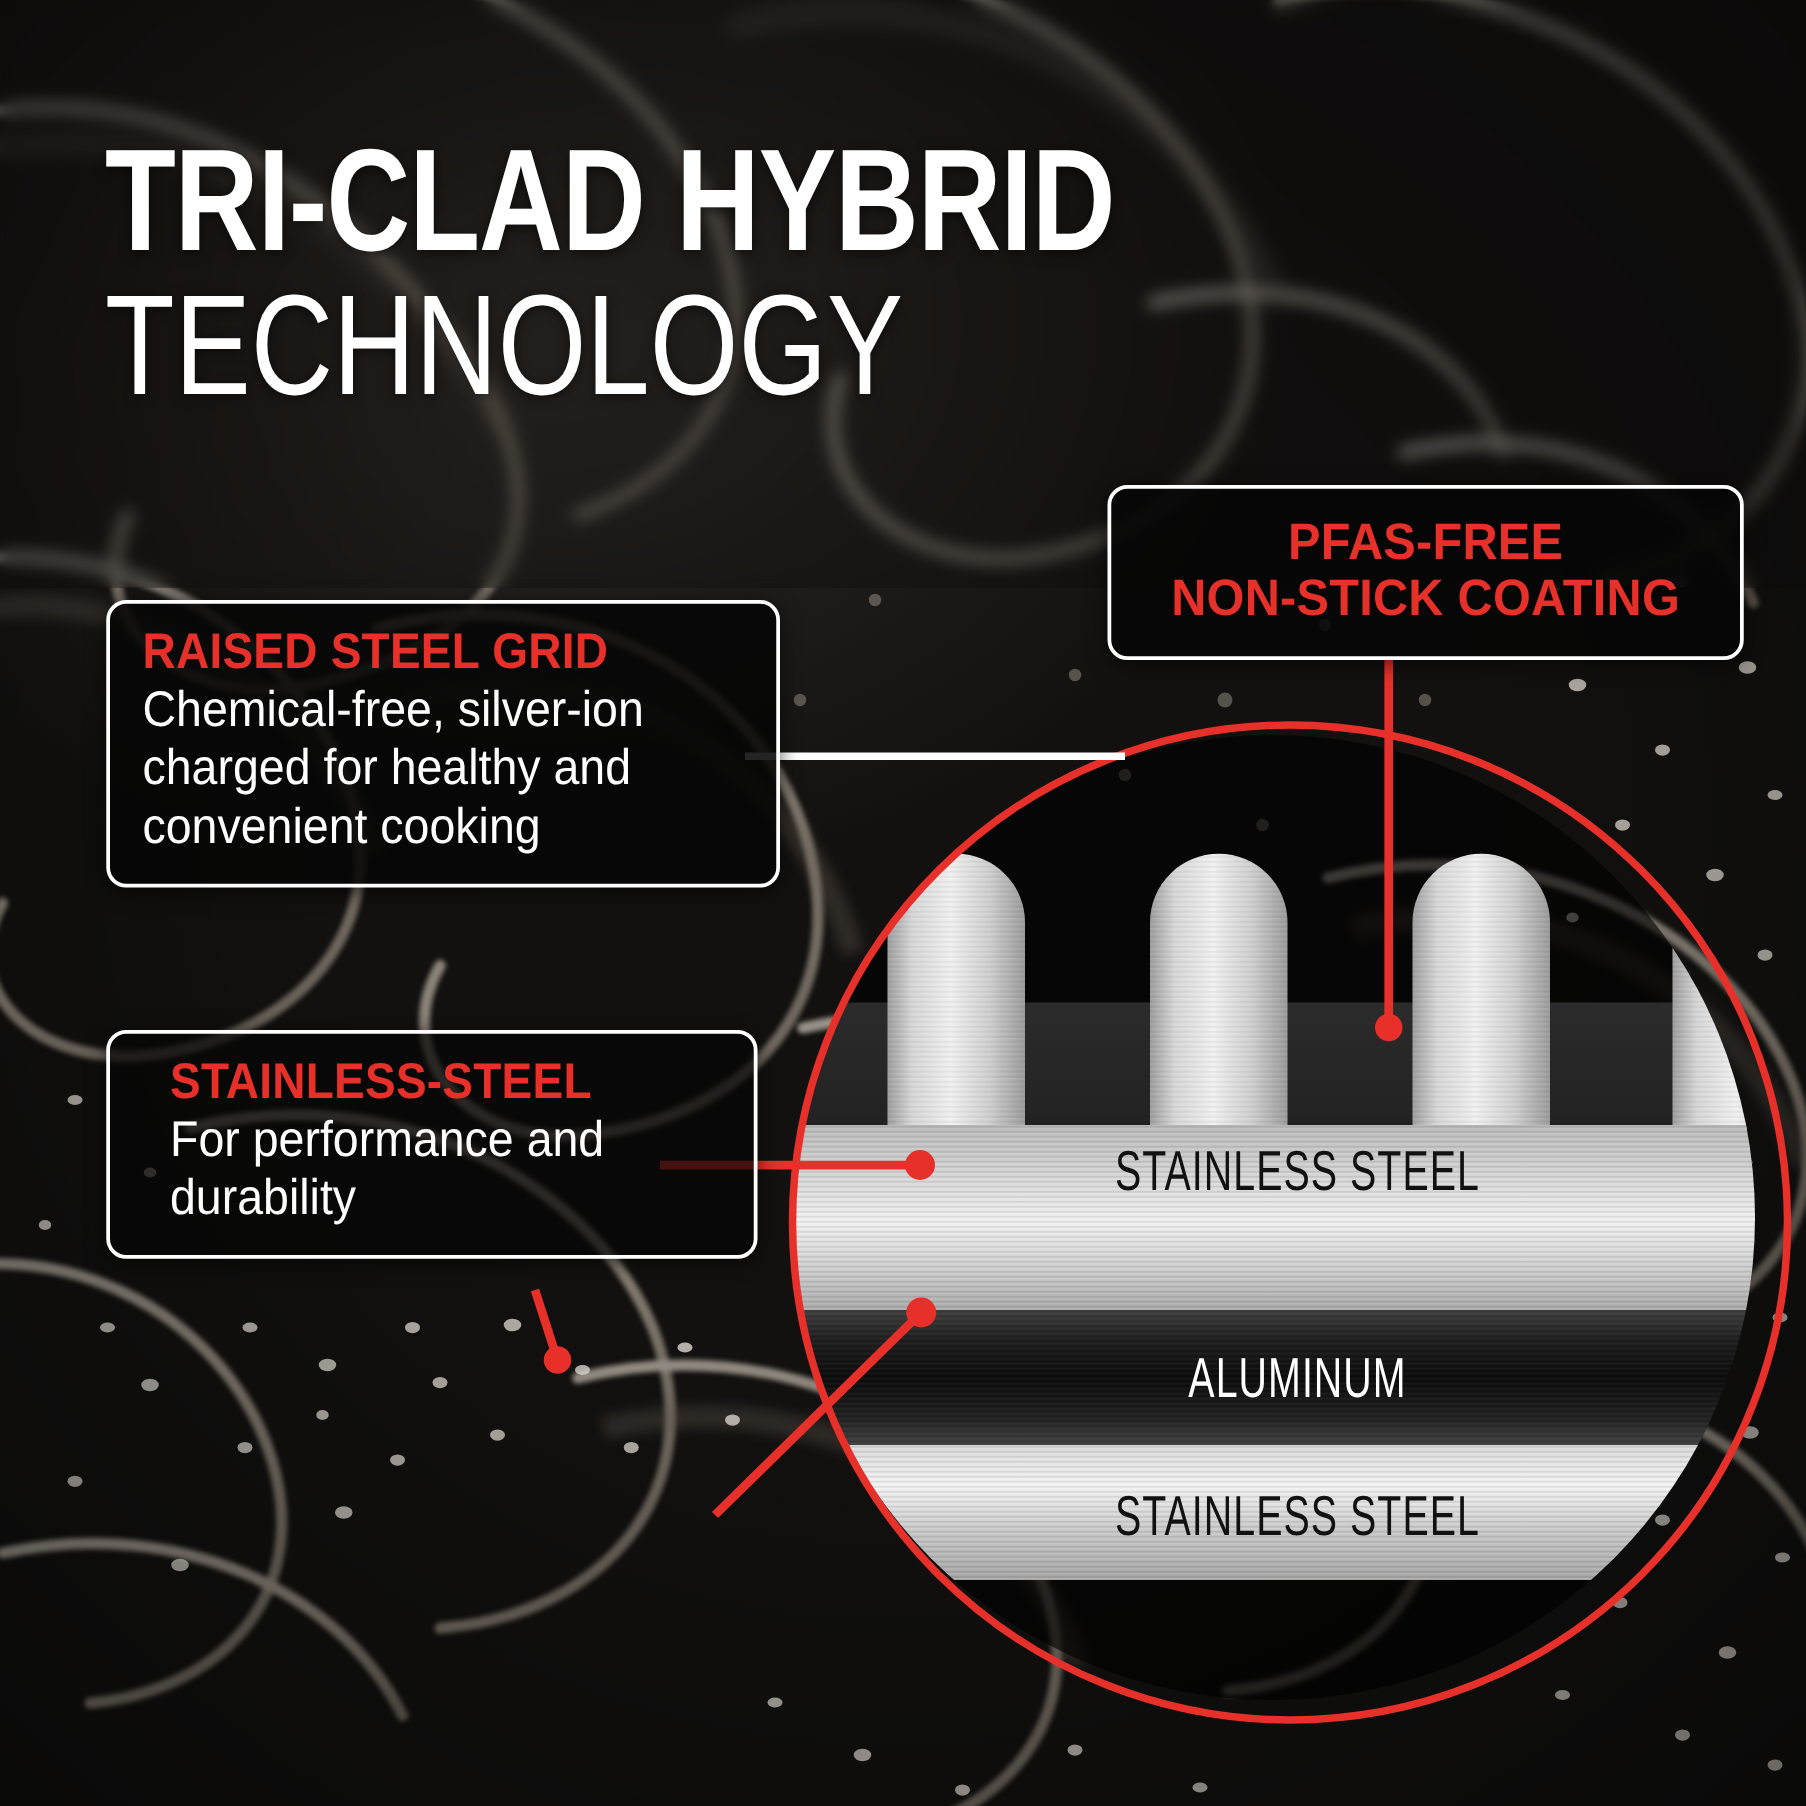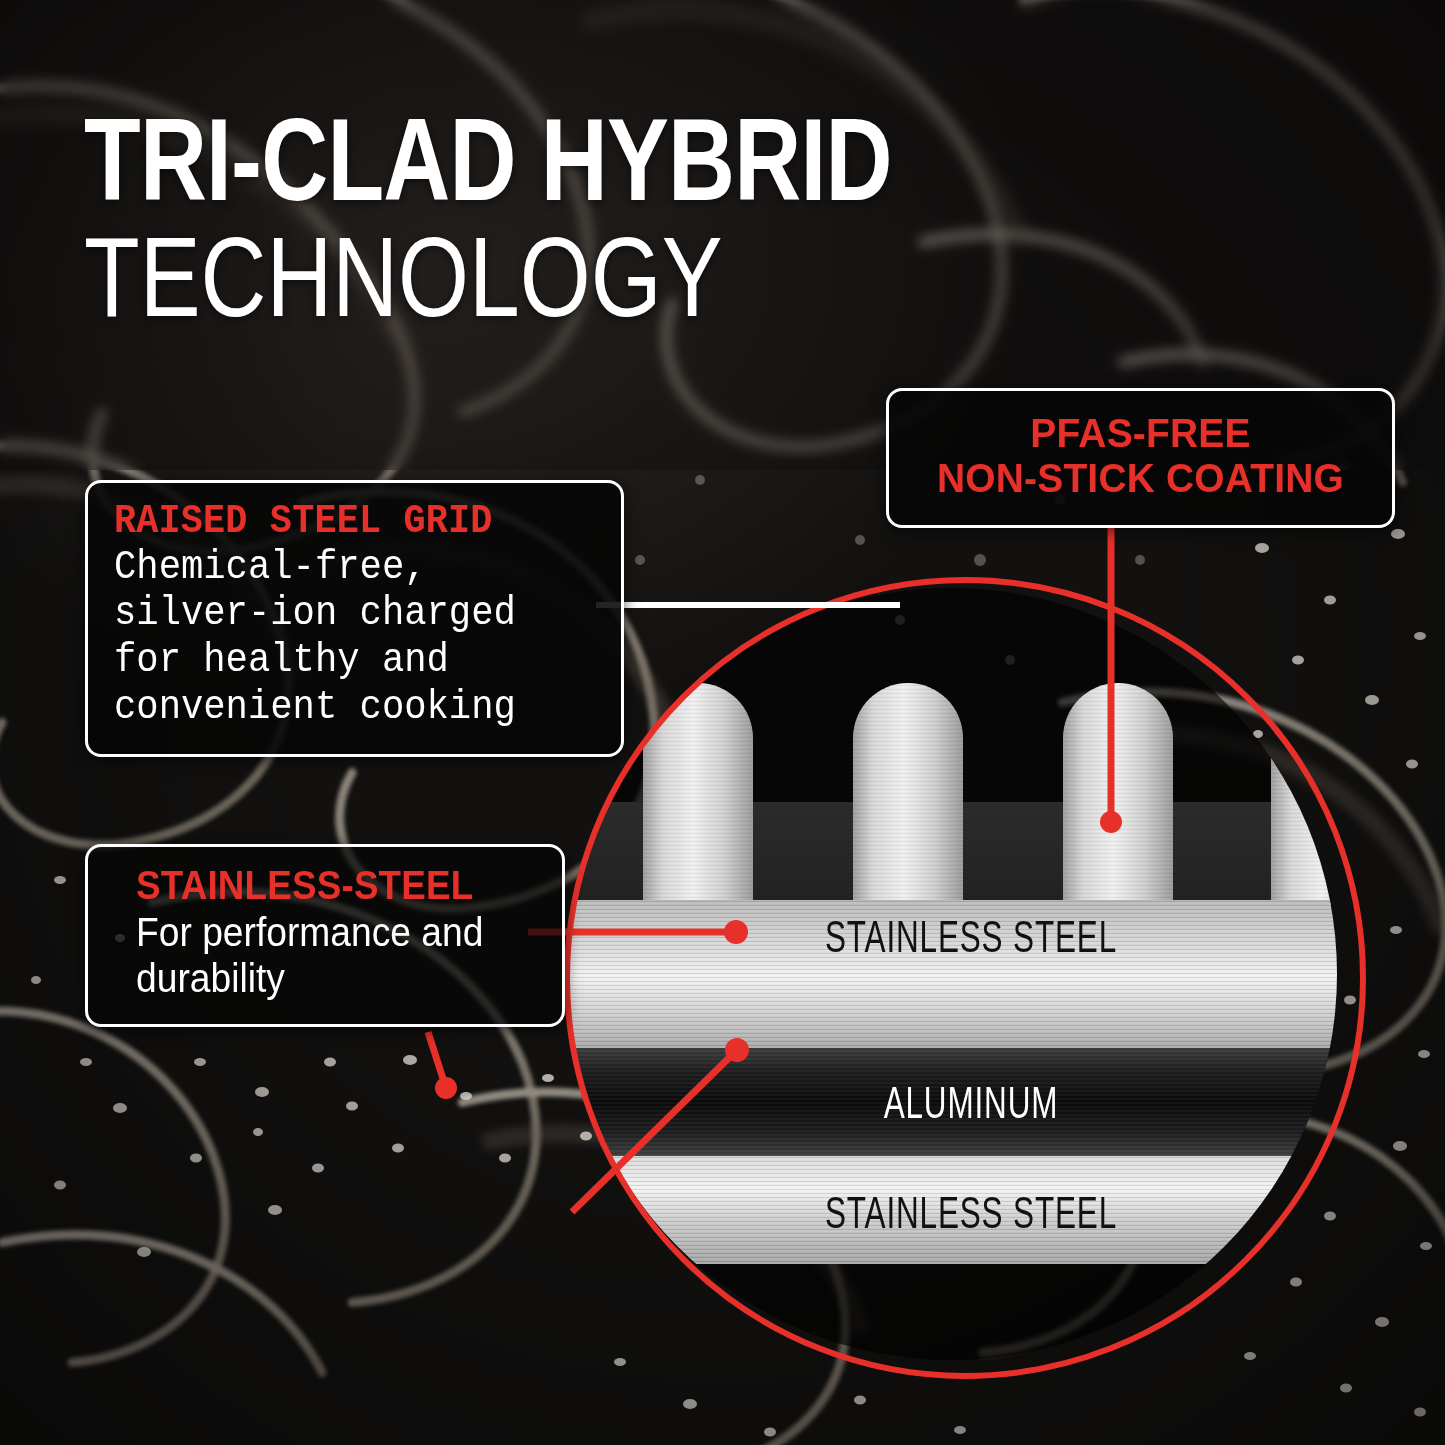--- a/index.html
+++ b/index.html
@@ -31,21 +31,21 @@
   .h-line1{
     color:#fff;font-weight:700;font-size:116px;line-height:.98;
     letter-spacing:-1px;transform:scaleX(.80);transform-origin:left center;
     white-space:nowrap;text-shadow:0 2px 10px rgba(0,0,0,.55);}
   .h-line2{
     color:#fff;font-weight:400;font-size:114px;line-height:1.0;
     letter-spacing:0px;transform:scaleX(.80);transform-origin:left center;
     white-space:nowrap;margin-top:2px;text-shadow:0 2px 10px rgba(0,0,0,.55);}
 
   
-  #diagram{position:absolute;left:565px;top:570px;width:812px;height:824px;z-index:20;}
+  #diagram{position:absolute;left:632px;top:570px;width:812px;height:824px;z-index:20;}
   #diagram svg{display:block;width:100%;height:100%;overflow:visible;}
   .layer-label{
     font-family:"Liberation Sans", sans-serif;font-weight:400;
     letter-spacing:1.2px;}
 
   
   #leaders{position:absolute;inset:0;z-index:30;pointer-events:none;}
   #leaders svg{display:block;width:1445px;height:1445px;overflow:visible;}
 
   
@@ -58,25 +58,25 @@
   .callout.translucent{background:rgba(6,6,6,.72);}
   .c-title{
     color:#e8302a;font-weight:700;font-size:40px;line-height:1.04;
     letter-spacing:.2px;transform:scaleX(.92);transform-origin:left center;
     white-space:nowrap;}
   .c-title.center{transform:scaleX(.95);transform-origin:center center;text-align:center;}
   .c-body{
     color:#ffffff;font-weight:400;font-size:40px;line-height:1.17;
     transform:scaleX(.93);transform-origin:left center;margin-top:2px;}
 
-  #callout-grid{left:57px;top:480px;width:539px;font-family:Liberation Mono, monospace;}
+  #callout-grid{left:57px;top:480px;width:539px;}
   #callout-pfas{left:858px;top:388px;width:509px;text-align:center;
                 padding:20px 18px 24px 18px;}
   #callout-pfas .c-title{font-size:41px;line-height:1.10;}
-  #callout-steel{left:57px;top:844px;width:480px;padding-left:48px;}
+  #callout-steel{left:57px;top:824px;width:521px;padding-left:48px;}
   #callout-alu{left:57px;top:1243px;width:590px;}
 </style>
 </head>
 <body>
 
 <div id="stage">
 
   <div class="bg-base"></div>
 
   <svg class="bg-swirls" viewBox="0 0 1560 1560" preserveAspectRatio="none">

